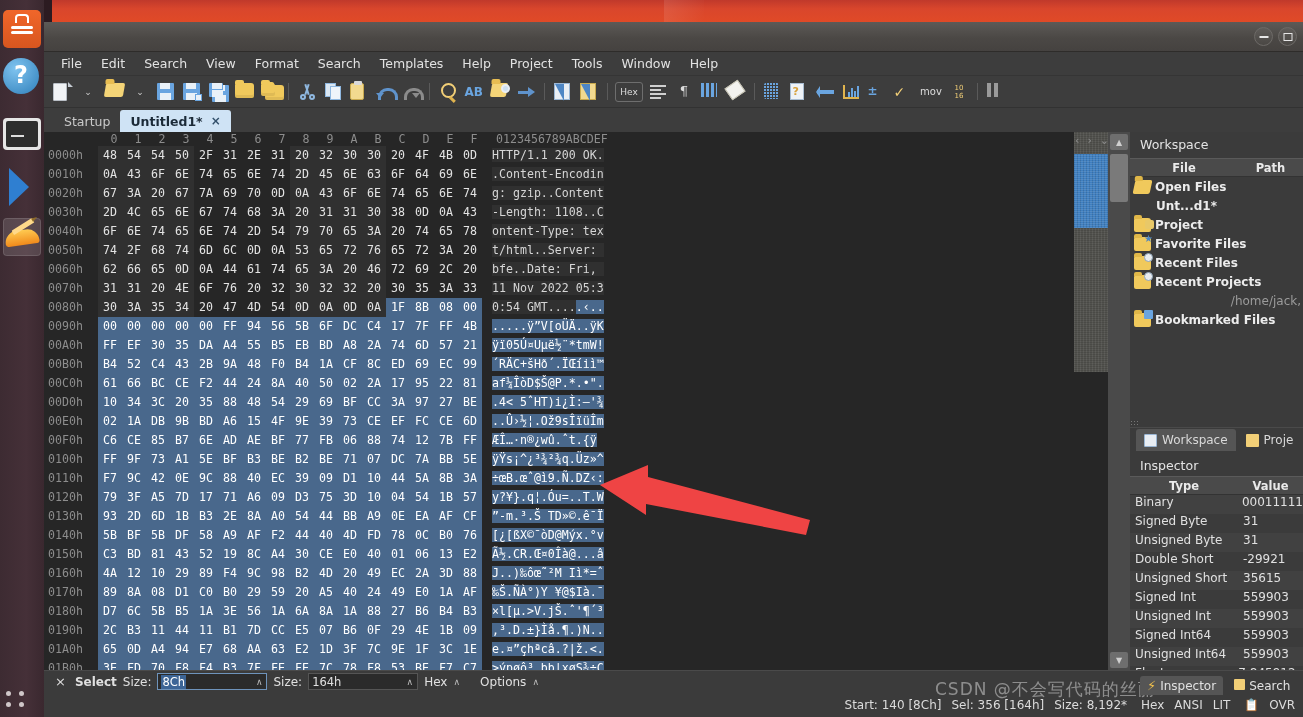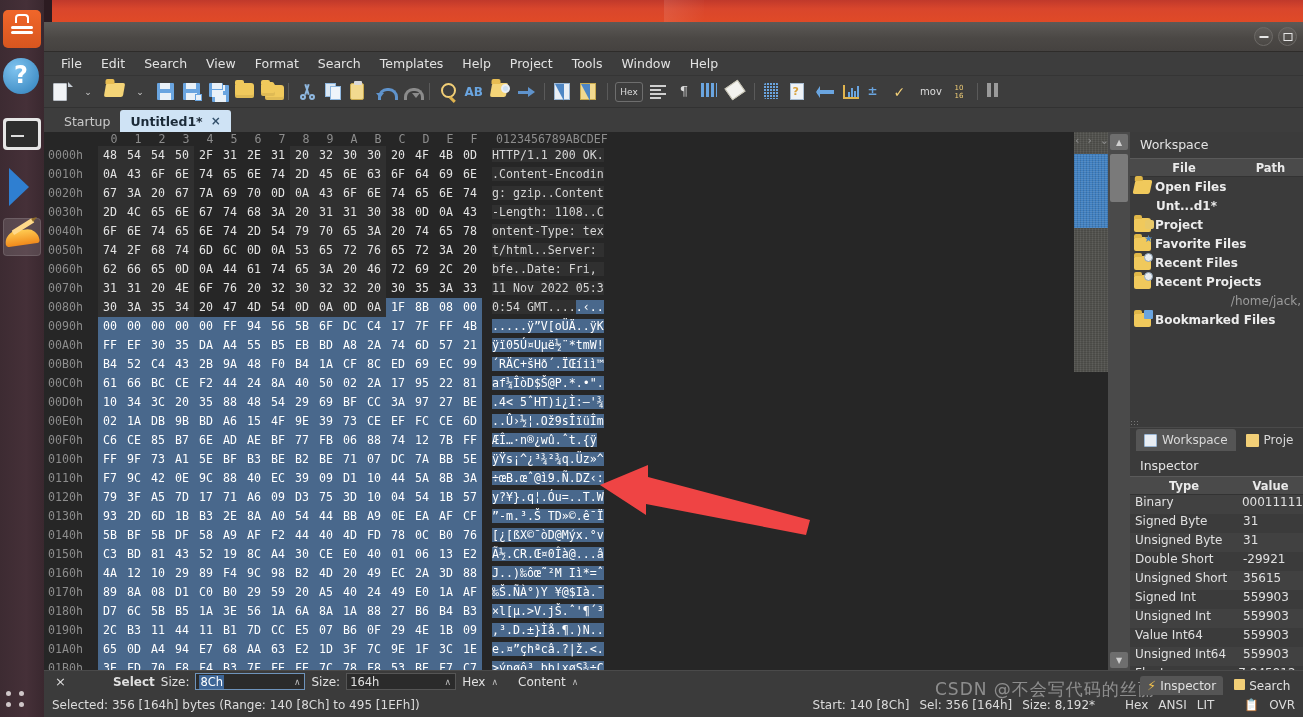--- a/index.html
+++ b/index.html
@@ -207,34 +207,34 @@
   .insp-row .t { width:108px; padding-left:5px; color:#e0e0e0; }
   .insp-row .v { flex:1; padding-left:5px; color:#e0e0e0; }
   .insp-row:nth-child(odd) { background:#414141; }
   .insp-row:nth-child(even) { background:#3b3b3b; }
 
   
   .selbar { position:absolute; left:44px; right:0; bottom:25px; height:22px; background:#3b3b3b;
      display:flex; align-items:center; padding-left:8px; gap:6px; font-size:12px; color:#e0e0e0;
      border-top:1px solid #4a4a4a;}
   .selbar .x { color:#dcdcdc; font-size:13px; padding:0 3px; }
-  .selbar b { font-size:12px;margin-left:38px; }
+  .selbar b { font-size:12px; }
   .fld { background:#2b2b2b; border:1px solid #6e93bb; height:17px; width:110px; position:relative;
      display:flex; align-items:center; padding-left:3px; }
   .fld.plain { border-color:#555; }
   .fld span.val { color:#fff; background:#3d6596; padding:0 1px; font-size:11.5px;
      font-family:"DejaVu Sans",sans-serif;}
   .fld span.val2 { color:#e0e0e0; font-size:11.5px; }
   .fld .cv { position:absolute; right:4px; color:#bdbdbd; font-size:9px; }
   .cvx { color:#bdbdbd; font-size:9px; }
 
   .statusbar { position:absolute; left:44px; right:0; bottom:0; height:25px; background:#3b3b3b;
      display:flex; align-items:center; font-size:12px; color:#dcdcdc; }
   .sb-left { padding-left:8px; }
-  .sb-right { margin-left:auto; display:flex; align-items:center; gap:30px; padding-right:8px; }
+  .sb-right { margin-left:auto; display:flex; align-items:center; gap:14px; padding-right:8px; }
   .sb-right .grp { display:flex; gap:10px; }
 
   .bolt { color:#f2c14b; font-size:13px; }
 
   
   .wm { position:absolute; left:935px; top:678px; font:17px "DejaVu Sans",sans-serif;
      color:rgba(255,255,255,.42); white-space:nowrap; letter-spacing:1px; }
 
   
   .arrow { position:absolute; left:600px; top:457px; width:210px; height:80px; pointer-events:none; }
@@ -623,21 +623,21 @@
             </div>
             <div class="insp-row">
               <span class="t">Signed Int</span>
               <span class="v">559903</span>
             </div>
             <div class="insp-row">
               <span class="t">Unsigned Int</span>
               <span class="v">559903</span>
             </div>
             <div class="insp-row">
-              <span class="t">Value Int64</span>
+              <span class="t">Signed Int64</span>
               <span class="v">559903</span>
             </div>
             <div class="insp-row">
               <span class="t">Unsigned Int64</span>
               <span class="v">559903</span>
             </div>
             <div class="insp-row">
               <span class="t">Float</span>
               <span class="v">7.845912e</span>
             </div>
@@ -662,26 +662,25 @@
       <span class="val">8Ch</span>
       <span class="cv">∧</span>
     </div>
     <span>Size:</span>
     <div class="fld plain">
       <span class="val2">164h</span>
       <span class="cv">∧</span>
     </div>
     <span>Hex</span>
     <span class="cvx">∧</span>
-    <span style="margin-left:14px">Content</span>
+    <span style="margin-left:14px">Options</span>
     <span class="cvx">∧</span>
   </div>
 
   <div class="statusbar">
-    <span class="sb-left">Selected: 356 [164h] bytes (Range: 140 [8Ch] to 495 [1EFh])</span>
     <span class="sb-right">
       <span class="grp">
         <span>Start: 140 [8Ch]</span>
         <span>Sel: 356 [164h]</span>
         <span>Size: 8,192*</span>
       </span>
       <span class="grp">
         <span>Hex</span>
         <span>ANSI</span>
         <span>LIT</span>

